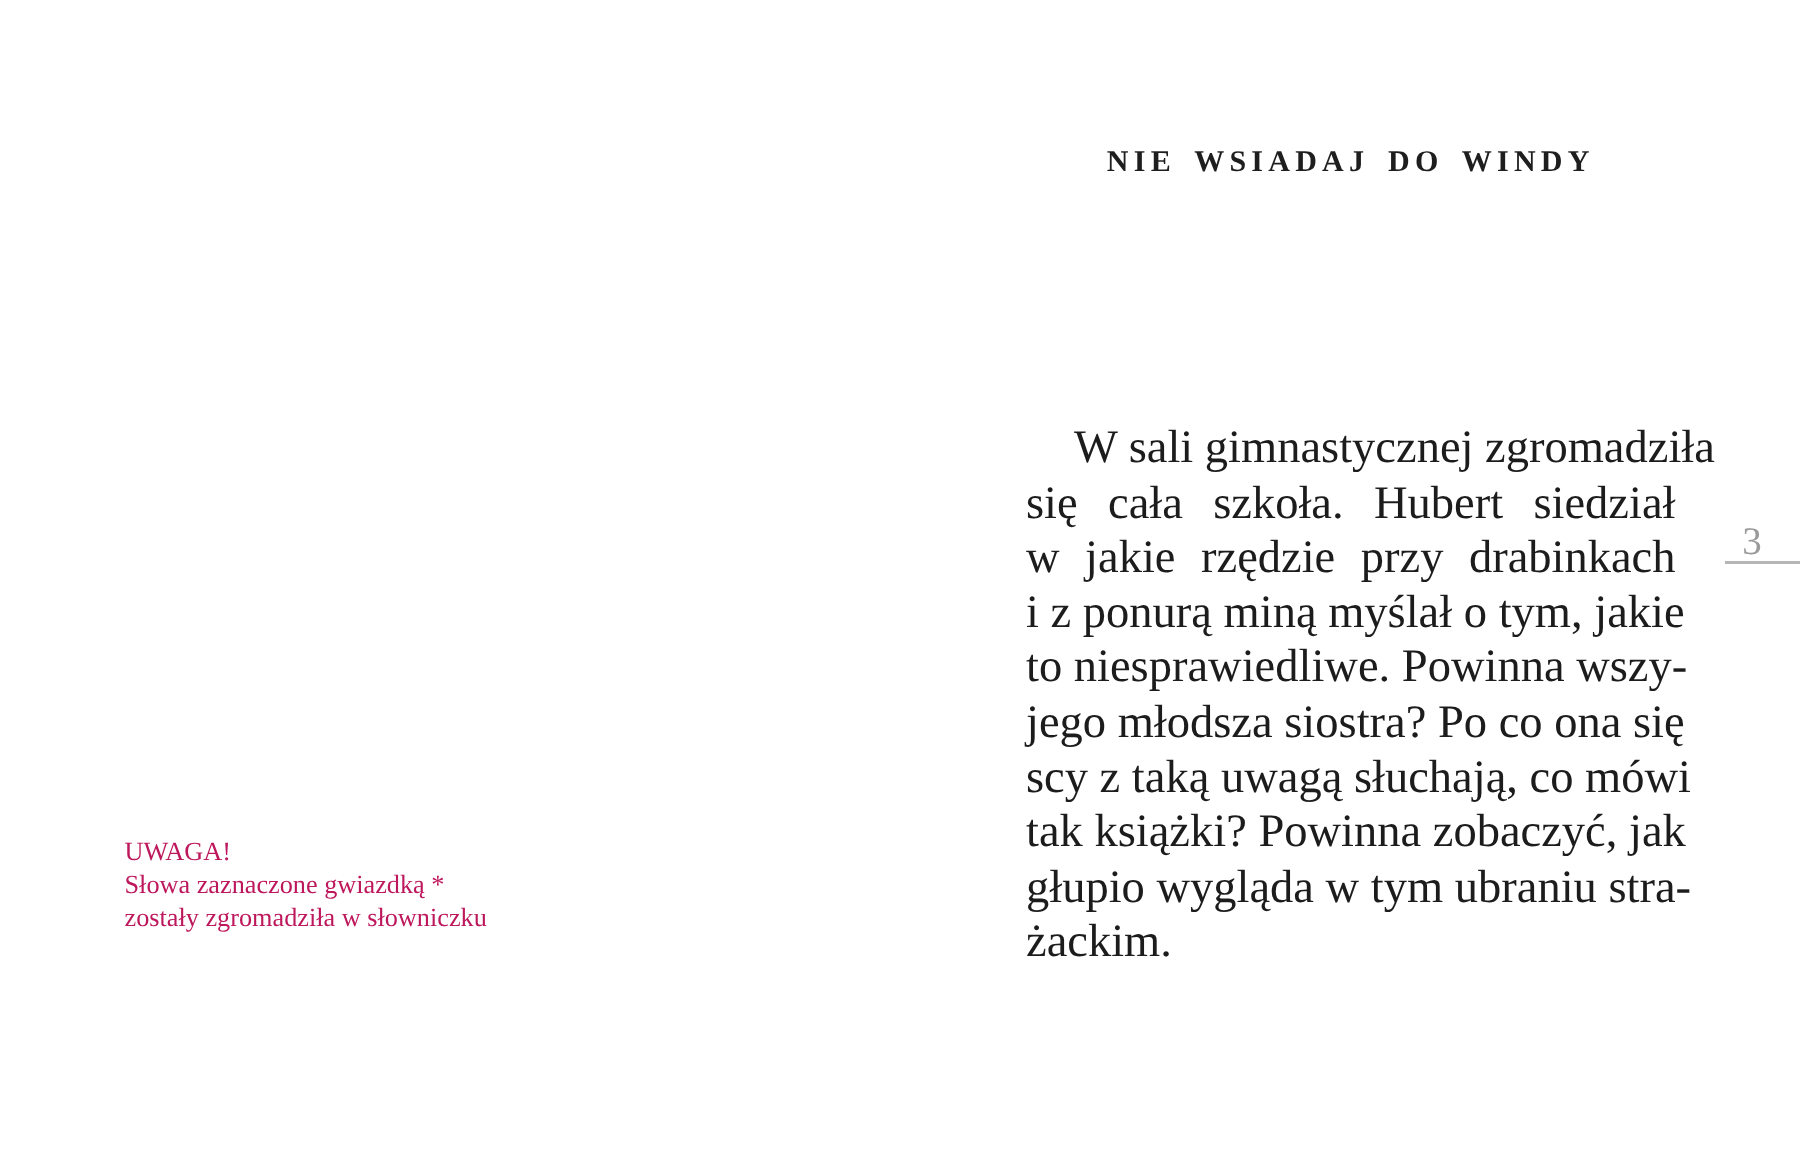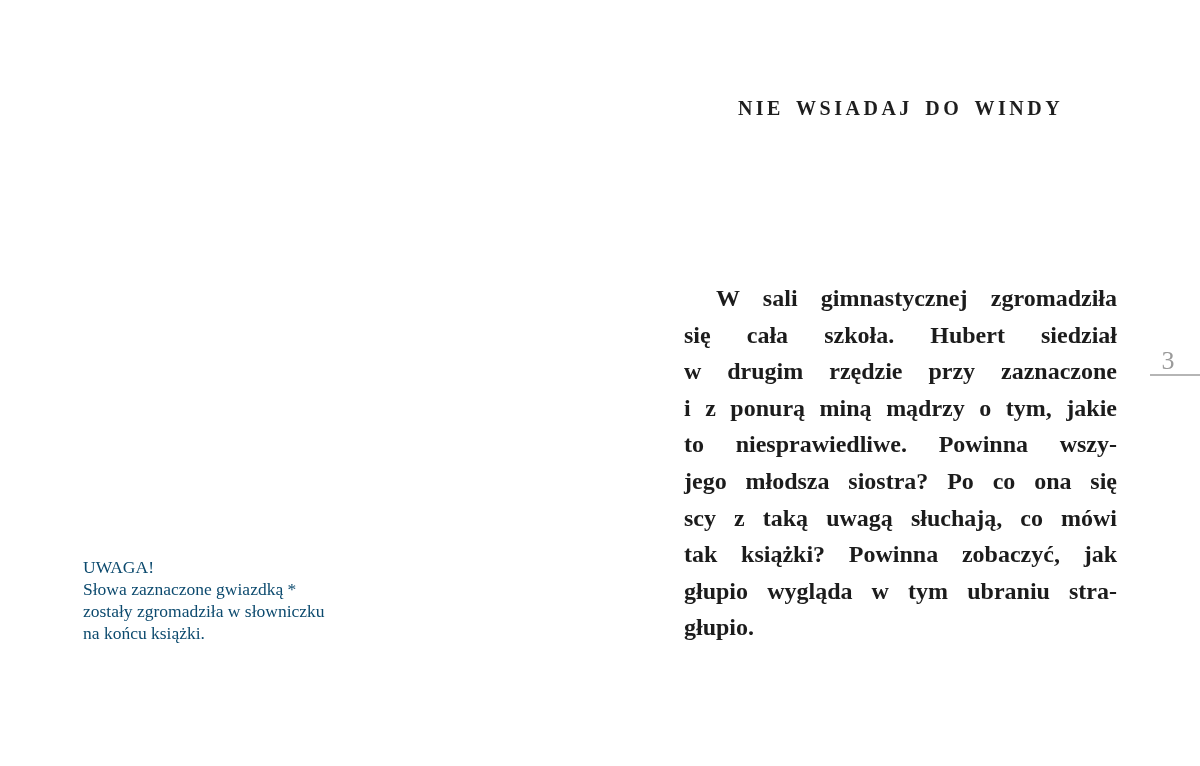--- a/index.html
+++ b/index.html
@@ -22,40 +22,39 @@
     word-spacing: 4px;
     color: #1e1e1e;
     text-transform: uppercase;
     white-space: nowrap;
   }
 
   
   .body-text {
     position: absolute;
     left: 684px; top: 280px; width: 433px;
-    font-size: 24px;
+    font-size: 31px;
     color: #1c1c1c;
-    font-weight: bold;
   }
   .pline {
     height: 36.6px;
     line-height: 36.6px;
     text-align: justify;
     text-align-last: justify;
     white-space: nowrap;
   }
   .pline.first { text-indent: 32px; }
   .pline.last  { text-align-last: left; }
 
   
   .note {
     position: absolute;
     left: 83px; top: 556px;
     font-size: 17.5px;
-    color: #0c4a6e;
+    color: #be185d;
   }
   .note-line { line-height: 22px; white-space: nowrap; }
 
   
   .folio {
     position: absolute;
     left: 1152px; top: 346px; width: 32px;
     text-align: center;
     font-size: 26px;
     color: #9a9a9a;
@@ -70,33 +69,32 @@
 </head>
 <body>
 
 <div class="spread">
 
   <h1 class="chapter-title">NIE WSIADAJ DO WINDY</h1>
 
   <div class="body-text">
     <div class="pline first">W sali gimnastycznej zgromadziła</div>
     <div class="pline">się cała szkoła. Hubert siedział</div>
-    <div class="pline">w drugim rzędzie przy zaznaczone</div>
-    <div class="pline">i z ponurą miną mądrzy o tym, jakie</div>
+    <div class="pline">w jakie rzędzie przy drabinkach</div>
+    <div class="pline">i z ponurą miną myślał o tym, jakie</div>
     <div class="pline">to niesprawiedliwe. Powinna wszy-</div>
     <div class="pline">jego młodsza siostra? Po co ona się</div>
     <div class="pline">scy z taką uwagą słuchają, co mówi</div>
     <div class="pline">tak książki? Powinna zobaczyć, jak</div>
     <div class="pline">głupio wygląda w tym ubraniu stra-</div>
-    <div class="pline last">głupio.</div>
+    <div class="pline last">żackim.</div>
   </div>
 
   <div class="note">
     <div class="note-line">UWAGA!</div>
     <div class="note-line">Słowa zaznaczone gwiazdką *</div>
     <div class="note-line">zostały zgromadziła w słowniczku</div>
-    <div class="note-line">na końcu książki.</div>
   </div>
 
   <div class="folio">3</div>
   <div class="folio-rule"></div>
 
 </div>
 
 </body></html>

